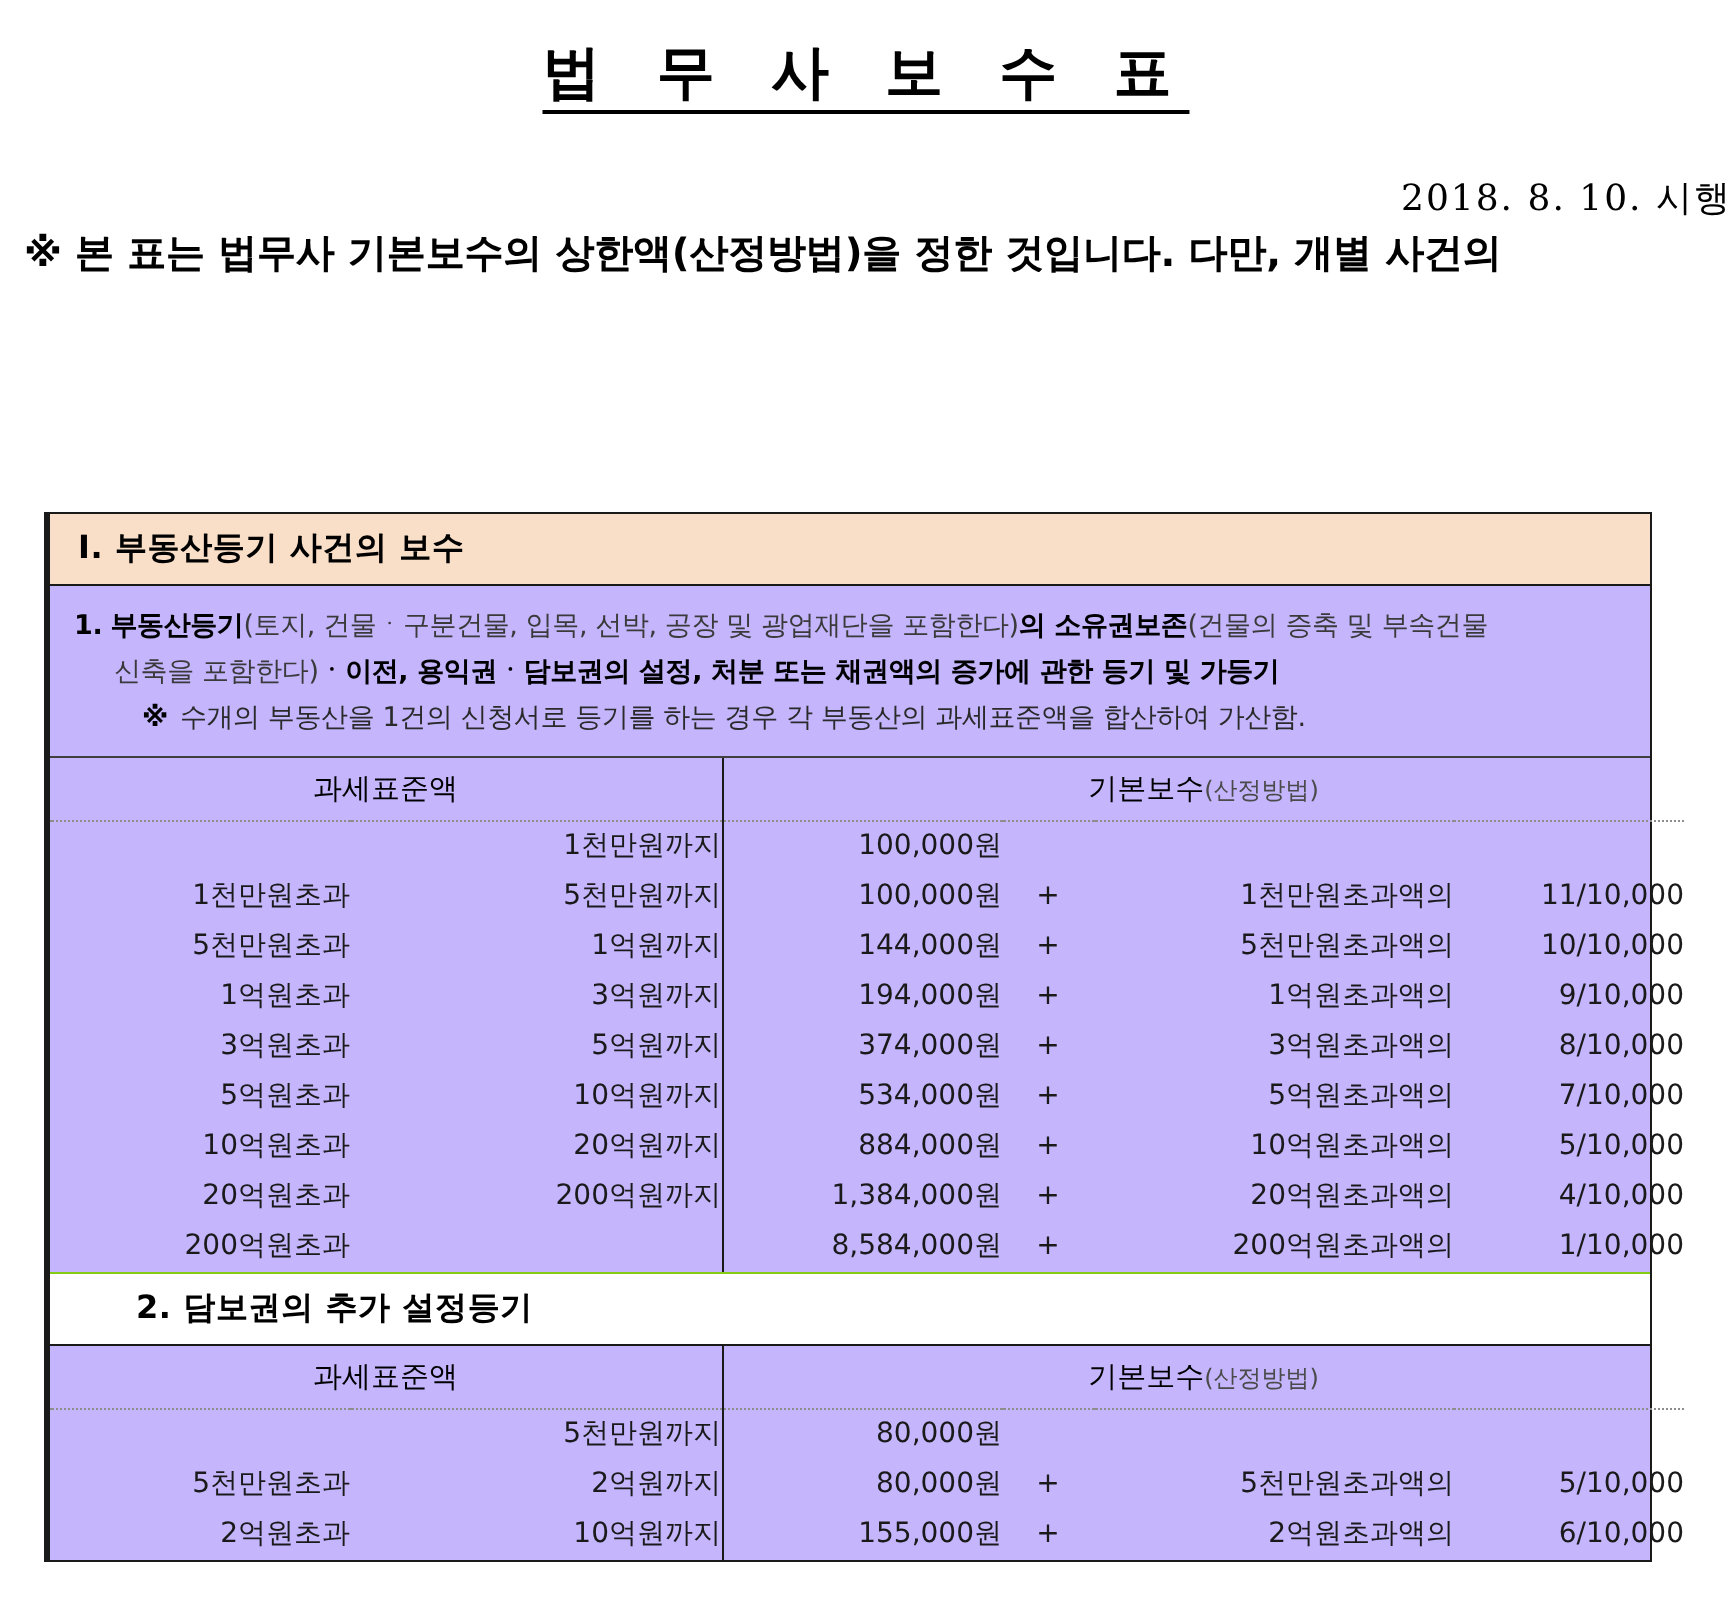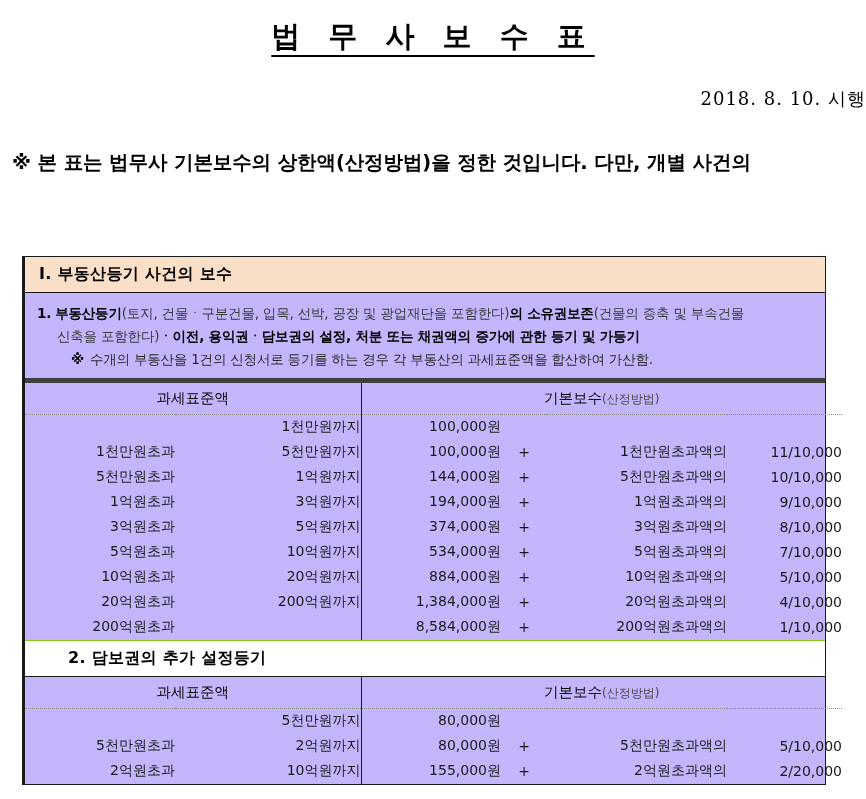--- a/index.html
+++ b/index.html
@@ -34,21 +34,20 @@
   .doc-date {
     text-align: right;
     font-family: "DejaVu Serif", "Liberation Serif", serif;
     font-size: 18px;
     margin-top: 30px;
     letter-spacing: 1px;
   }
 
   
   .doc-note {
-    margin-top: 36px;
     padding: 0 14px 0 12px;
     font-size: 19.5px;
     font-weight: 700;
     line-height: 1.62;
     letter-spacing: -0.1px;
   }
   .doc-note .note-line2 {
     display: block;
     padding-left: 27px;
   }
@@ -78,21 +77,21 @@
   }
   .section-band.plain {
     background: #ffffff;
     border-top: 1px solid #84cc16;
     padding-left: 43px;
   }
 
   
   .desc-block {
     padding: 9px 12px 6px 12px;
-    border-bottom: 5px solid #404040;
+    border-bottom: 1px solid #404040;
   }
   .desc-line {
     font-size: 13.5px;
     line-height: 1.72;
     letter-spacing: -0.2px;
     color: #3a3a3a;
   }
   .desc-line .b { font-weight: 700; color: #000; }
   .desc-line.indent1 { padding-left: 20px; }
   .desc-line.indent2 { padding-left: 34px; color: #2a2a2a; }
@@ -293,18 +292,18 @@
           <td class="cell ca">+</td>
           <td class="cell ra pr8">5천만원초과액의</td>
           <td class="cell ra pr14">5/10,000</td>
         </tr>
         <tr>
           <td class="cell ra pr10">2억원초과</td>
           <td class="cell ra pr14">10억원까지</td>
           <td class="cell ra pr8 vdiv">155,000원</td>
           <td class="cell ca">+</td>
           <td class="cell ra pr8">2억원초과액의</td>
-          <td class="cell ra pr14">2/20,000</td>
+          <td class="cell ra pr14">6/10,000</td>
         </tr>
       </tbody>
   </table>
 
 </div>
 
 </body></html>

